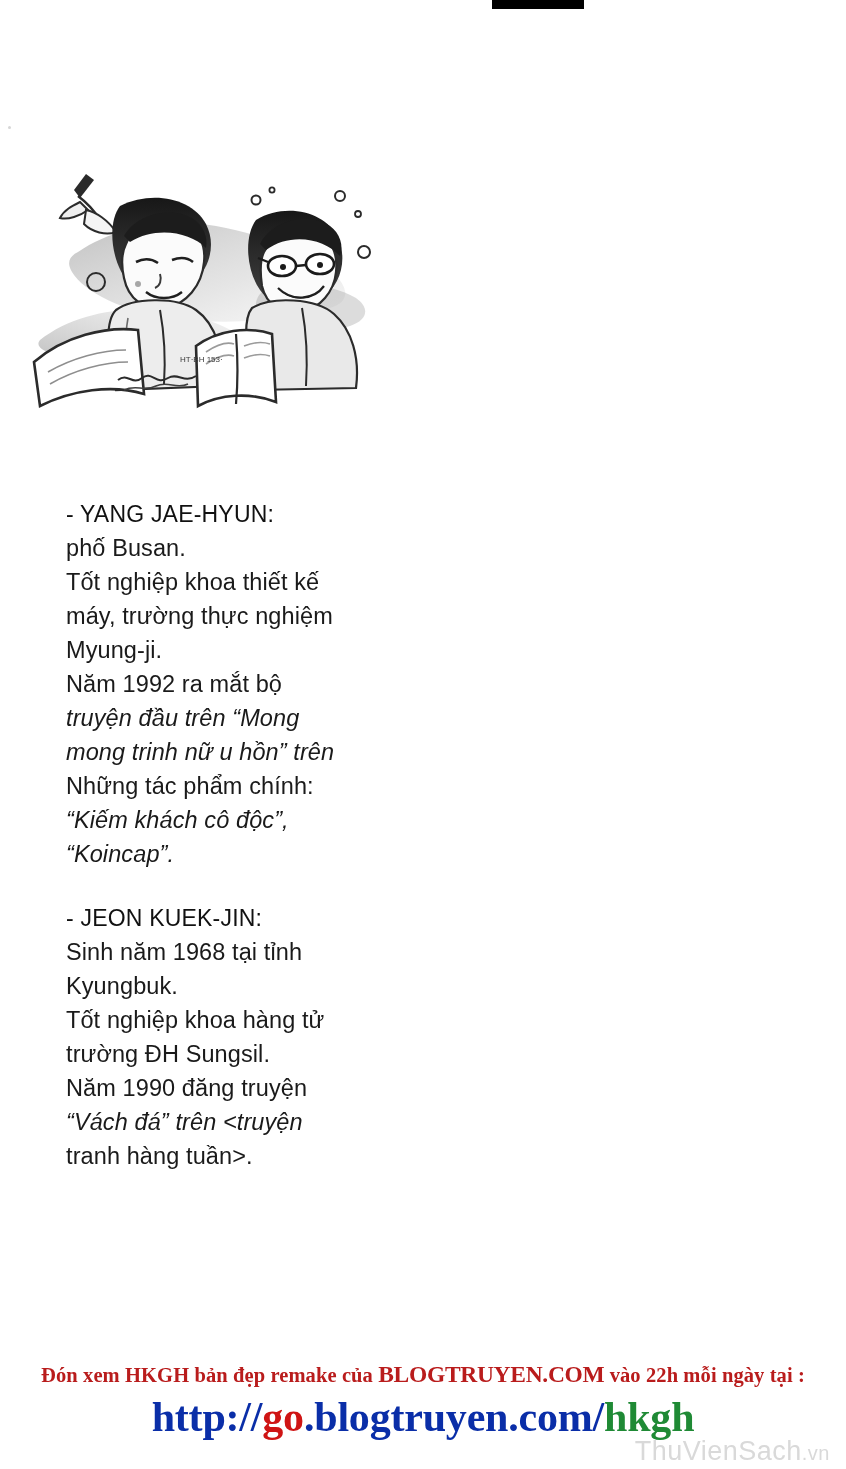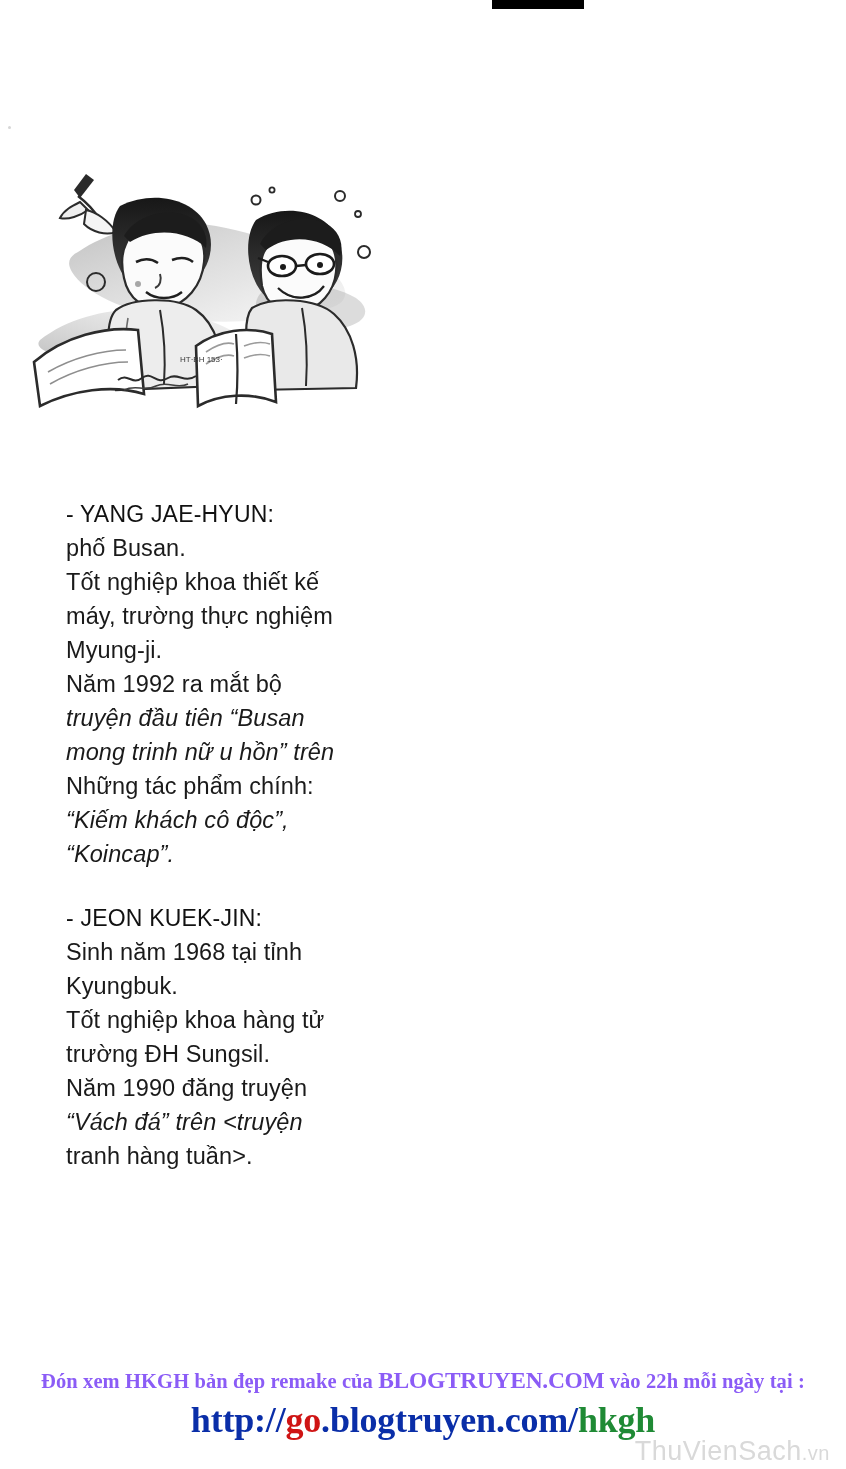--- a/index.html
+++ b/index.html
@@ -66,33 +66,33 @@
     position: absolute;
     left: 0;
     bottom: 28px;
     width: 846px;
     text-align: center;
   }
   .footer-line1 {
     font-family: "Liberation Serif", serif;
     font-weight: bold;
     font-size: 20.5px;
-    color: #8b5cf6;
+    color: #b91c1c;
     letter-spacing: 0.1px;
     white-space: nowrap;
   }
   .footer-line1 .site {
     font-size: 23.5px;
     letter-spacing: -0.3px;
   }
   .footer-line2 {
     margin-top: 5px;
     font-family: "Liberation Serif", serif;
     font-weight: bold;
-    font-size: 36px;
+    font-size: 42px;
     letter-spacing: -0.2px;
     white-space: nowrap;
   }
   .footer-line2 .seg-http { color: #0a2ea8; }
   .footer-line2 .seg-go { color: #cf1414; }
   .footer-line2 .seg-dot { color: #0a2ea8; }
   .footer-line2 .seg-blogtruyen { color: #0a2ea8; }
   .footer-line2 .seg-com { color: #0a2ea8; }
   .footer-line2 .seg-slash { color: #0a2ea8; }
   .footer-line2 .seg-hkgh { color: #1f8a35; }
@@ -210,21 +210,21 @@
 
 <div class="bio-column">
 
   <div class="bio-block">
     <div class="bio-name">- YANG JAE-HYUN:</div>
     <div class="bio-line">phố Busan.</div>
     <div class="bio-line">Tốt nghiệp khoa thiết kế</div>
     <div class="bio-line">máy, trường thực nghiệm</div>
     <div class="bio-line">Myung-ji.</div>
     <div class="bio-line">Năm 1992 ra mắt bộ</div>
-    <div class="bio-line"><i>truyện đầu tiên “Busan</i></div>
+    <div class="bio-line"><i>truyện đầu trên “Mong</i></div>
     <div class="bio-line"><i>mong trinh nữ u hồn” trên</i></div>
     <div class="bio-line">Những tác phẩm chính:</div>
     <div class="bio-line"><i>“Kiếm khách cô độc”,</i></div>
     <div class="bio-line"><i>“Koincap”.</i></div>
   </div>
 
   <div class="bio-block">
     <div class="bio-name">- JEON KUEK-JIN:</div>
     <div class="bio-line">Sinh năm 1968 tại tỉnh</div>
     <div class="bio-line">Kyungbuk.</div>

